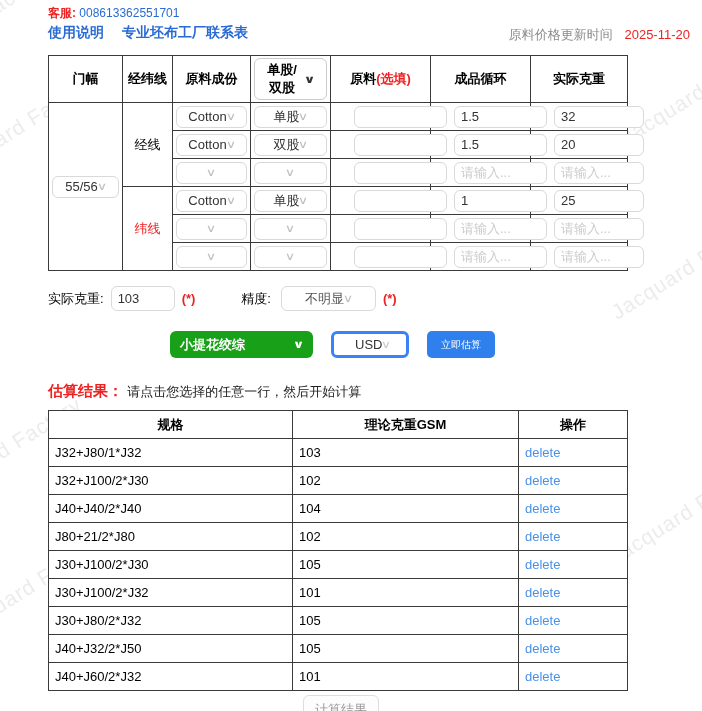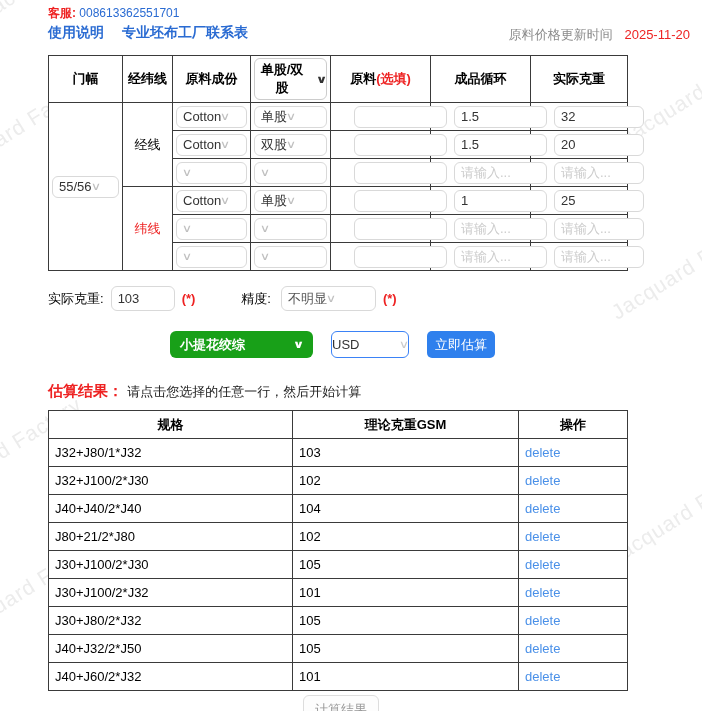--- a/index.html
+++ b/index.html
@@ -28,26 +28,26 @@
   .spec { position:absolute; left:48px; top:55px; width:579px; table-layout:fixed; }
   .spec th, .spec td { border:1px solid #3a3a3a; font-size:13px; padding:2px 3px; }
   .spec th { height:25px; font-weight:bold; text-align:center; }
   .spec td { height:28px; }
   .spec .c1{width:74px}.spec .c2{width:50px}.spec .c3{width:78px}
   .spec .c4{width:80px}.spec .c5{width:100px}.spec .c6{width:100px}.spec .c7{width:97px}
   .wlabel { text-align:center; font-size:13px; }
   .wlabel.red { color:var(--red); }
   .red { color:var(--red); }
 
-  .sel { display:flex; align-items:center; justify-content:flex-start;
+  .sel { display:flex; align-items:center; justify-content:center;
          border:1px solid #d9d9d9; border-radius:6px; height:22px; padding:0 6px;
          background:#fff; color:#333; font-size:13px; cursor:pointer; }
   .sel .chev { color:#c0c0c0; font-size:11px; transform:scaleX(1.3); }
   .hdr-select { display:inline-flex; align-items:center; gap:8px; border:1px solid #ccc;
-                border-radius:6px; padding:2px 0; font-weight:bold; cursor:pointer; background:#fff; }
+                border-radius:6px; padding:2px 12px; font-weight:bold; cursor:pointer; background:#fff; }
   .hdr-select .chev { color:#333; font-size:11px; transform:scaleX(1.3); font-weight:bold; }
 
   .tin { width:100%; height:22px; border:1px solid #d9d9d9; border-radius:6px;
          padding:0 6px; font-size:13px; color:#333; outline:none; background:#fff;
          font-family:inherit;margin-left:20px; }
   .tin::placeholder { color:#ccc; }
 
   
   .fee-row { position:absolute; left:48px; top:256px; display:flex; align-items:center; font-size:13px; }
   .fee-row .box { width:64px; height:25px; margin:0 8px; }
@@ -56,26 +56,26 @@
   .weight-row .psel { width:95px; height:25px; margin:0 7px 0 10px; color:#555; }
   .star { color:var(--red); font-weight:bold; margin-right:8px; }
   .plabel { margin-left:38px; }
 
   
   .actions { position:absolute; left:170px; top:331px; display:flex; align-items:center; gap:18px; }
   .gsel { width:143px; height:27px; background:var(--green); color:#fff; border:none;
           border-radius:6px; display:flex; align-items:center; justify-content:space-between;
           padding:0 10px; font-size:13px; font-weight:bold; cursor:pointer; }
   .gsel .chev { color:#fff; font-size:11px; transform:scaleX(1.3); }
-  .csel { width:78px; height:27px; border:1px solid #3b82f6; border-radius:6px; display:flex;
-          align-items:center; justify-content:space-between; padding:0 0; font-size:13px;
+  .csel { width:78px; height:27px; border:3px solid #3b82f6; border-radius:6px; display:flex;
+          align-items:center; justify-content:space-between; padding:0 21px; font-size:13px;
           color:#333; background:#fff; cursor:pointer; }
   .csel .chev { color:#ccc; font-size:11px; transform:scaleX(1.3); }
   .bbtn { width:68px; height:27px; background:var(--blue); color:#fff; border:none;
-          border-radius:5px; font-size:13px; cursor:pointer; font-family:Liberation Sans, sans-serif; }
+          border-radius:5px; font-size:10px; cursor:pointer; font-family:Liberation Sans, sans-serif; }
 
   
   .res-title { position:absolute; left:48px; top:382px; font-size:15px; }
   .res-title .t { color:var(--red); font-weight:bold; }
   .res-title .h { font-size:13px; color:#222; }
   .results { position:absolute; left:48px; top:410px; width:579px; table-layout:fixed; }
   .results th, .results td { border:1px solid #3a3a3a; font-size:13px; padding:0 6px; }
   .results th { height:28px; font-weight:bold; text-align:center; }
   .results td { height:28px; text-align:left; }
   .results .rc1{width:244px}.results .rc2{width:226px}.results .rc3{width:109px}

